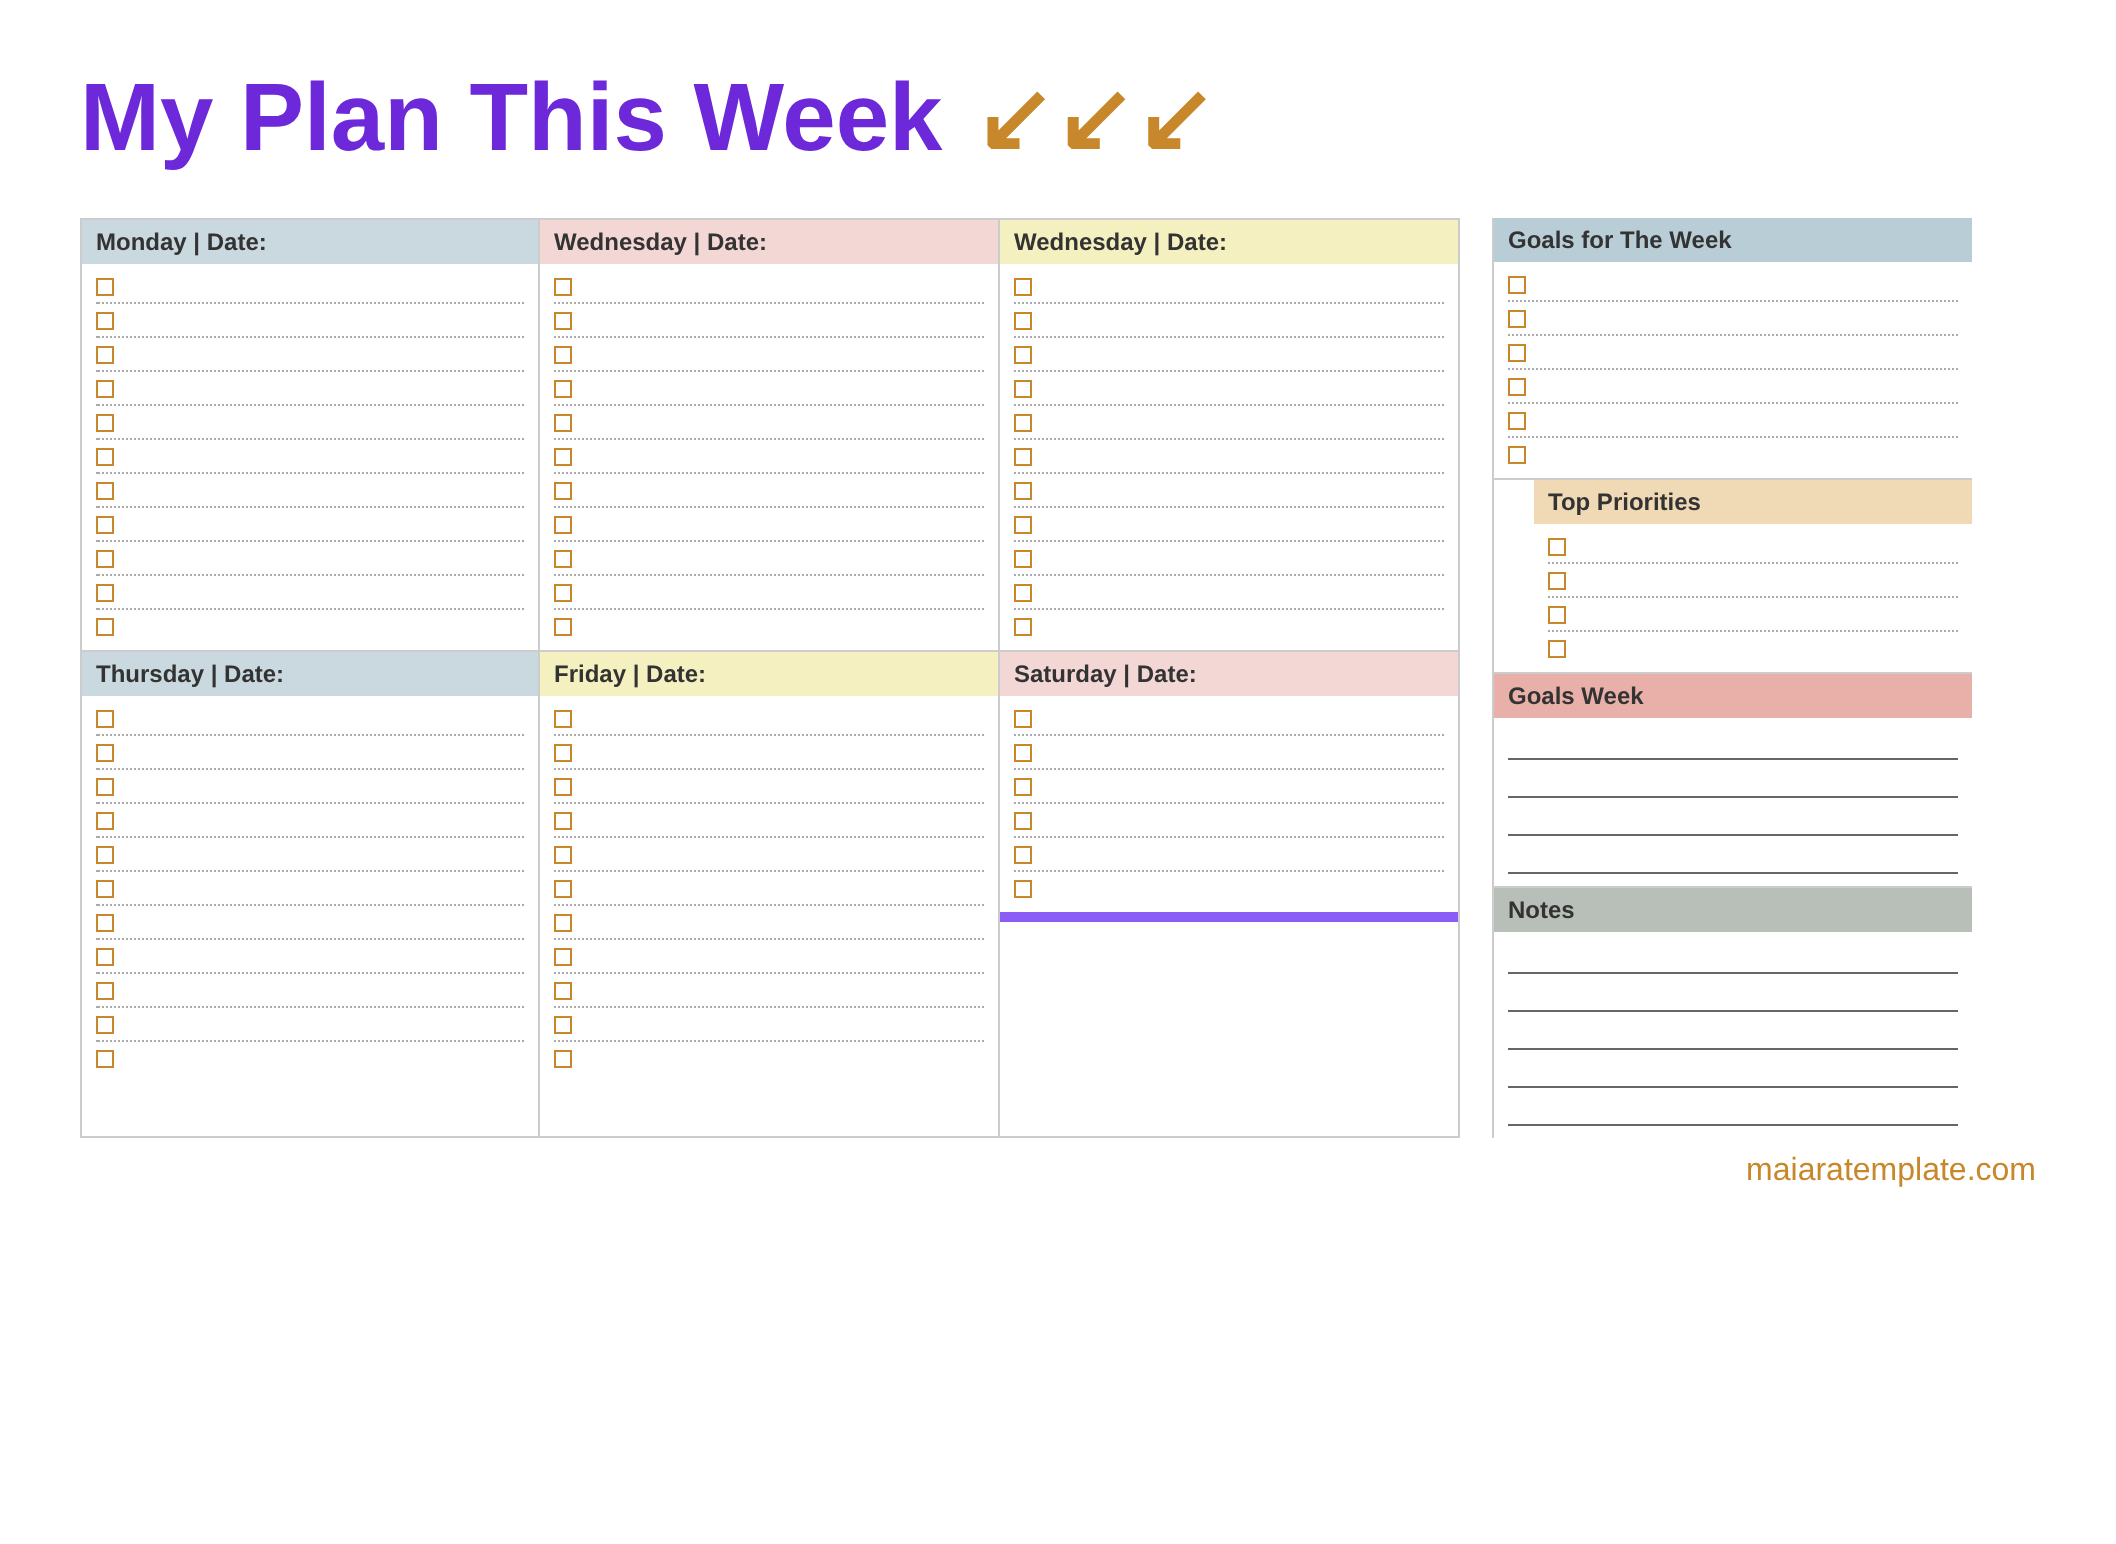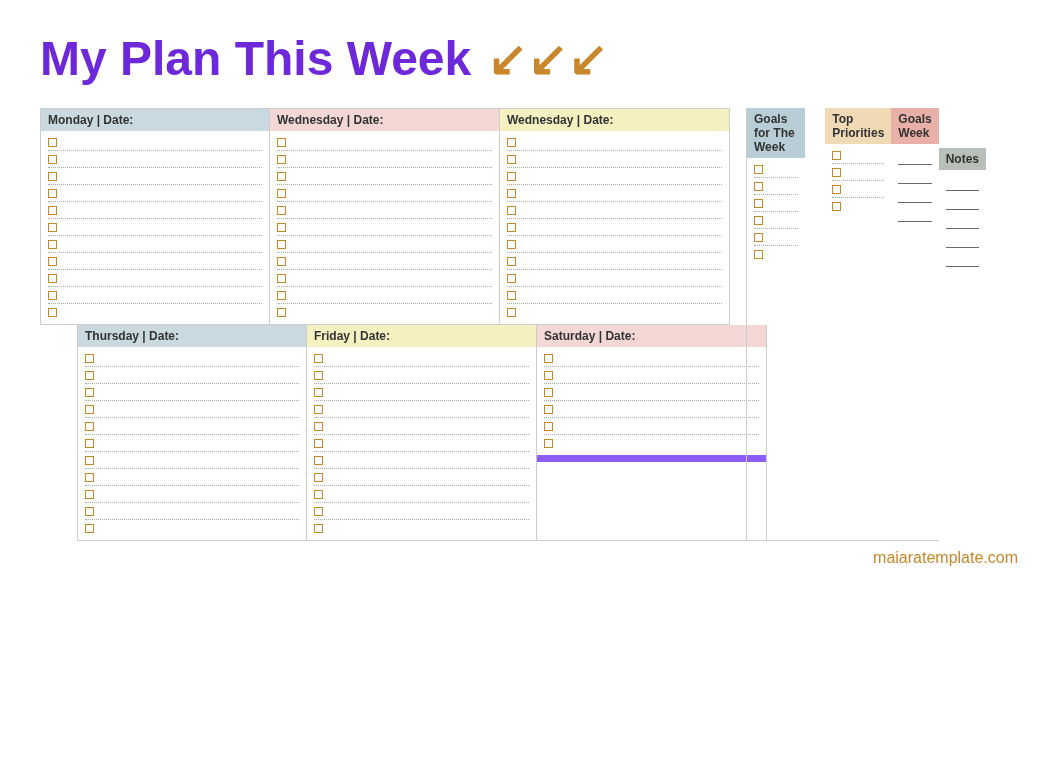--- a/index.html
+++ b/index.html
@@ -90,37 +90,36 @@
     .left-area {
       display: flex;
       flex-direction: column;
     }
     .top-row-3 {
       display: grid;
       grid-template-columns: 230px 230px 230px;
     }
     .right-area {
       display: flex;
-      flex-direction: row;
+      flex-direction: column;
       border-left: 1px solid #ccc;
     }
     .goals-section {
       border-bottom: 1px solid #ccc;
     }
     .top-priorities-section {
       border-bottom: 1px solid #ccc;
       padding-left: 20px;
     }
     .next-week-section {
       border-bottom: 1px solid #ccc;
       flex: 1;
     }
     .notes-section {
       flex: 1.5;
-      margin-top: 40px;
     }
 
     .col1 { border: 1px solid #ccc; }
     .col2 { border-top: 1px solid #ccc; border-bottom: 1px solid #ccc; border-right: 1px solid #ccc; }
     .col3 { border-top: 1px solid #ccc; border-bottom: 1px solid #ccc; border-right: 1px solid #ccc; }
 
     .bottom-col1 { border-left: 1px solid #ccc; border-bottom: 1px solid #ccc; border-right: 1px solid #ccc; }
     .bottom-col2 { border-bottom: 1px solid #ccc; border-right: 1px solid #ccc; }
     .bottom-col3 { border-bottom: 1px solid #ccc; border-right: 1px solid #ccc; }
   </style>
@@ -249,21 +248,21 @@
           <div class="checkbox-item">
               <span class="cb-box"></span>
             </div>
           <div class="checkbox-item">
               <span class="cb-box"></span>
             </div>
         </div>
       </div>
     </div>
 
-    <div class="top-row-3" style="flex:1;margin-left:37px;">
+    <div class="top-row-3" style="flex:1;">
 
       <div class="bottom-col1">
         <div class="day-header thursday-header">Thursday | Date:</div>
         <div class="checkbox-list">
           <div class="checkbox-item">
               <span class="cb-box"></span>
             </div>
           <div class="checkbox-item">
               <span class="cb-box"></span>
             </div>
@@ -331,21 +330,21 @@
               <span class="cb-box"></span>
             </div>
           <div class="checkbox-item">
               <span class="cb-box"></span>
             </div>
         </div>
       </div>
 
       <div class="bottom-col3" style="display:flex;flex-direction:column;">
 
-        <div style="border-bottom:7px solid #8b5cf6;">
+        <div style="border-bottom:5px solid #8b5cf6;">
           <div class="day-header saturday-header">Saturday | Date:</div>
           <div class="checkbox-list">
             <div class="checkbox-item">
                 <span class="cb-box"></span>
               </div>
             <div class="checkbox-item">
                 <span class="cb-box"></span>
               </div>
             <div class="checkbox-item">
                 <span class="cb-box"></span>

